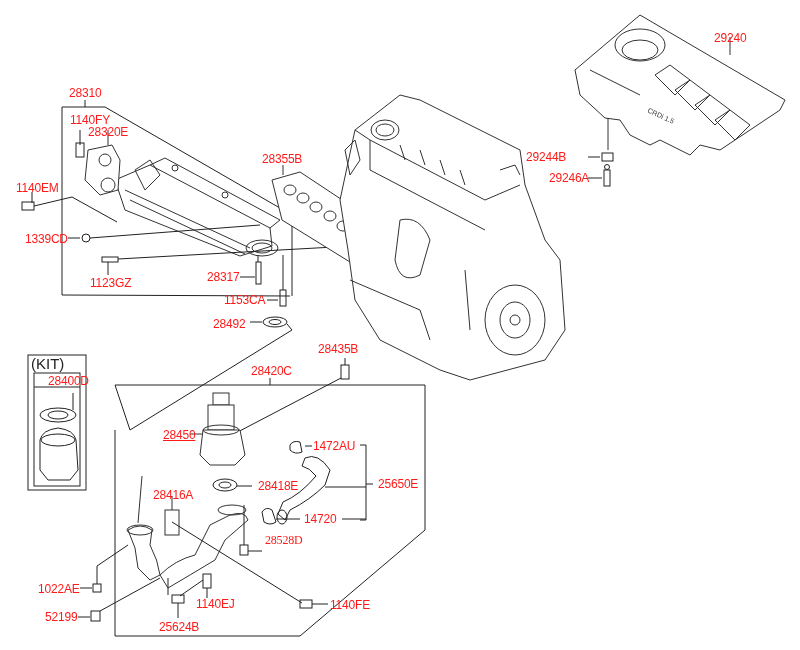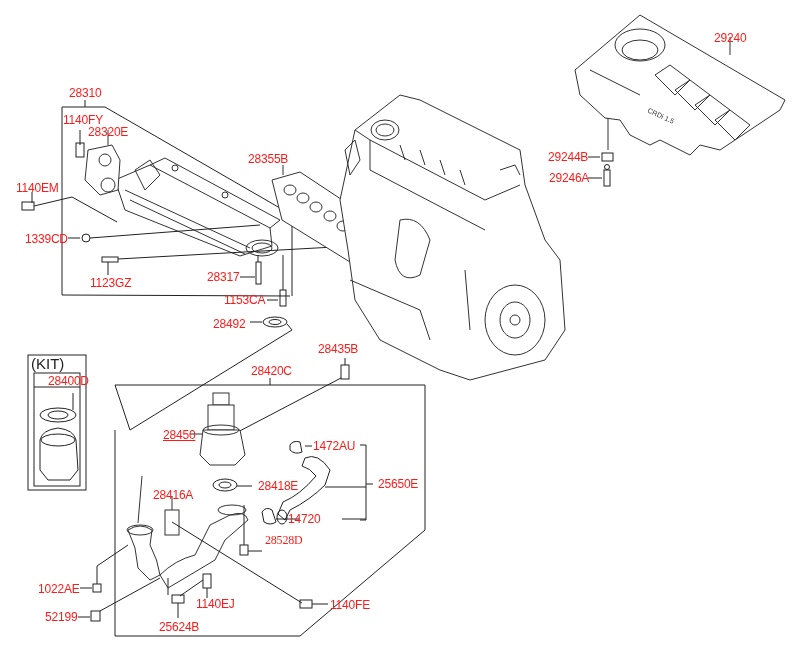--- a/index.html
+++ b/index.html
@@ -234,43 +234,43 @@
 
     <g>
       <line x1="172" y1="522" x2="302" y2="603"></line>
       <rect x="300" y="600" width="12" height="8"></rect>
       <line x1="312" y1="604" x2="328" y2="604"></line>
     </g>
   </g>
 </svg>
 
 <span class="lbl" style="left: 69px; top: 87px; color: rgb(255, 26, 26);">28310</span>
-<span class="lbl" style="left: 63px; top: 114px; color: rgb(255, 26, 26);">1140FY</span>
+<span class="lbl" style="left: 70px; top: 114px; color: rgb(255, 26, 26);">1140FY</span>
 <span class="lbl" style="left: 88px; top: 126px; color: rgb(255, 26, 26);">28320E</span>
 <span class="lbl" style="left: 16px; top: 182px; color: rgb(255, 26, 26); text-align: center;">1140EM</span>
 <span class="lbl" style="left: 25px; top: 233px; color: rgb(255, 26, 26);">1339CD</span>
 <span class="lbl" style="left: 90px; top: 277px; color: rgb(255, 26, 26);">1123GZ</span>
-<span class="lbl" style="left: 248px; top: 153px; color: rgb(255, 26, 26);">28355B</span>
+<span class="lbl" style="left: 262px; top: 153px; color: rgb(255, 26, 26);">28355B</span>
 <span class="lbl" style="left: 207px; top: 271px; color: rgb(255, 26, 26);">28317</span>
 <span class="lbl" style="left: 224px; top: 294px; color: rgb(255, 26, 26);">1153CA</span>
 <span class="lbl" style="left: 213px; top: 318px; color: rgb(255, 26, 26);">28492</span>
 
 <span class="lbl" style="left: 714px; top: 32px; color: rgb(255, 26, 26);">29240</span>
-<span class="lbl" style="left: 548px; top: 151px; color: rgb(255, 26, 26);">29244B</span>
+<span class="lbl" style="left: 526px; top: 151px; color: rgb(255, 26, 26);">29244B</span>
 <span class="lbl" style="left: 549px; top: 172px; color: rgb(255, 26, 26);">29246A</span>
 
 <span class="kit-title" style="left:31px;top:358px">(KIT)</span>
 <span class="lbl" style="left: 48px; top: 375px; color: rgb(255, 26, 26);">28400D</span>
 
 <span class="lbl" style="left: 318px; top: 343px; color: rgb(255, 26, 26);">28435B</span>
 <span class="lbl" style="left: 251px; top: 365px; color: rgb(255, 26, 26);">28420C</span>
 <span class="lbl" style="left: 163px; top: 429px; color: rgb(255, 26, 26); text-decoration: underline;">28450</span>
 <span class="lbl" style="left: 313px; top: 440px; color: rgb(255, 26, 26);">1472AU</span>
 <span class="lbl" style="left: 258px; top: 480px; color: rgb(255, 26, 26);">28418E</span>
 <span class="lbl" style="left: 378px; top: 478px; color: rgb(255, 26, 26);">25650E</span>
 <span class="lbl" style="left: 153px; top: 489px; color: rgb(255, 26, 26);">28416A</span>
-<span class="lbl" style="left: 288px; top: 513px; color: rgb(255, 26, 26); text-align: center;">14720</span>
+<span class="lbl" style="left: 304px; top: 513px; color: rgb(255, 26, 26); text-align: center;">14720</span>
 <span class="lbl" style="left: 265px; top: 534px; color: rgb(255, 26, 26); font-family: Liberation Serif, serif;">28528D</span>
 <span class="lbl" style="left: 38px; top: 583px; color: rgb(255, 26, 26);">1022AE</span>
 <span class="lbl" style="left: 196px; top: 598px; color: rgb(255, 26, 26);">1140EJ</span>
 <span class="lbl" style="left: 330px; top: 599px; color: rgb(255, 26, 26);">1140FE</span>
 <span class="lbl" style="left: 45px; top: 611px; color: rgb(255, 26, 26);">52199</span>
 <span class="lbl" style="left: 159px; top: 621px; color: rgb(255, 26, 26);">25624B</span>
 
 </body></html>

